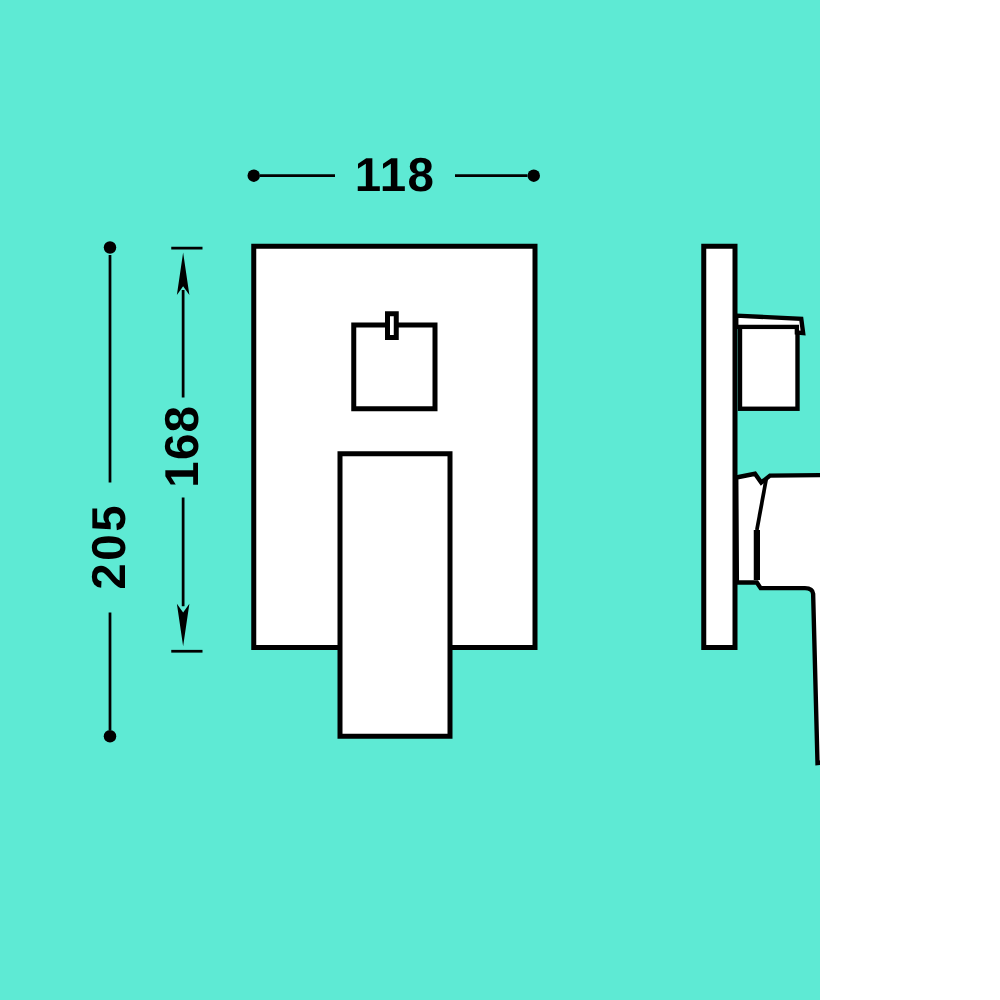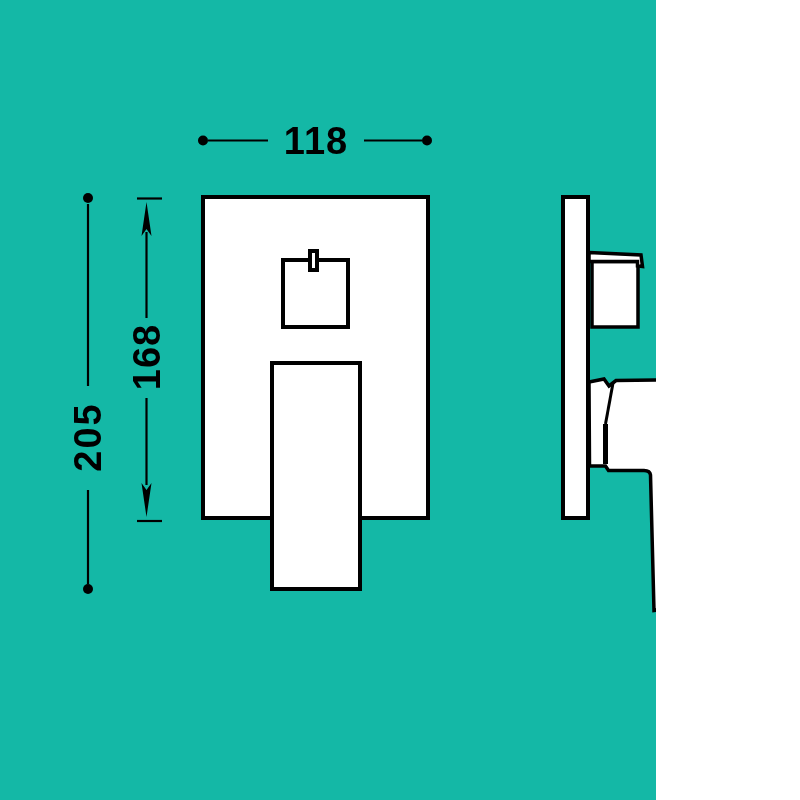--- a/index.html
+++ b/index.html
@@ -4,21 +4,21 @@
 <style>
   html, body {
     margin: 0;
     padding: 0;
     background: #ffffff;
   }
   .canvas {
     position: relative;
     width: 656px;
     height: 800px;
-    background: #14b8a6;
+    background: #5eead4;
     overflow: hidden;
     font-family: "Liberation Sans", sans-serif;
   }
   svg {
     display: block;
     width: 800px;
     height: 800px;
   }
   .dim-text {
     font-family: "Liberation Sans", sans-serif;

